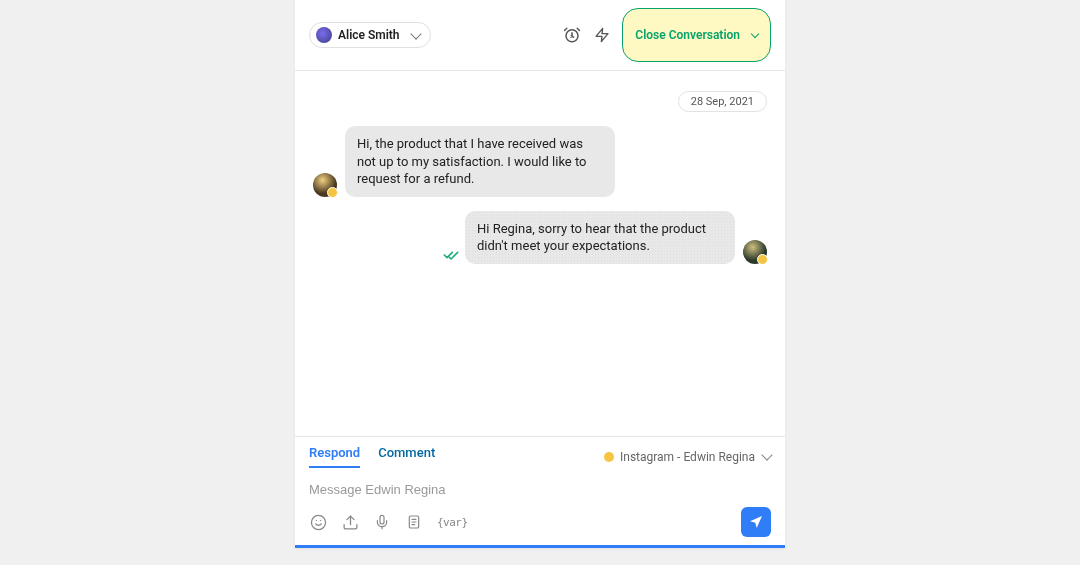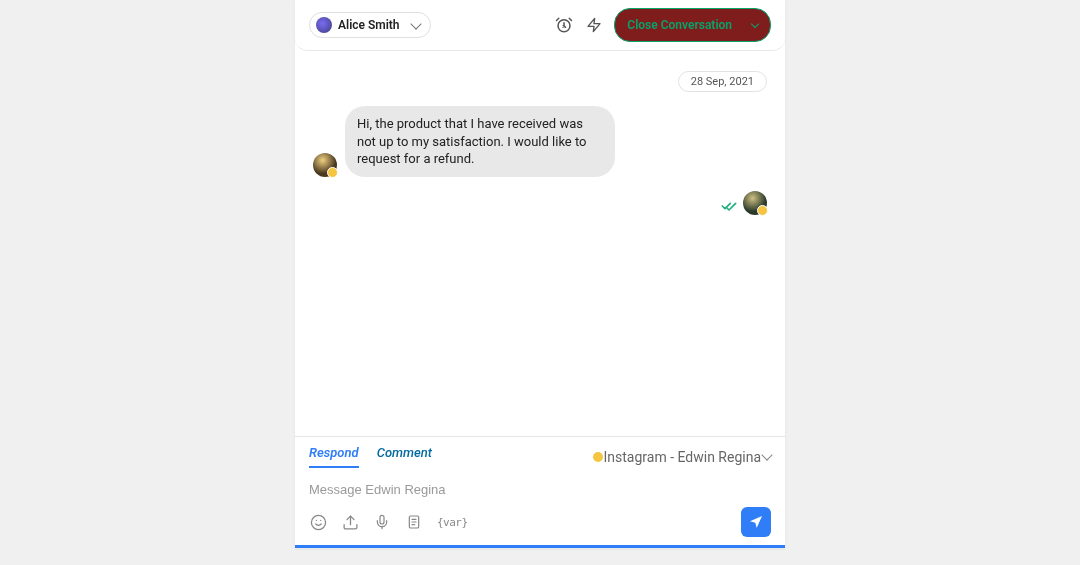--- a/index.html
+++ b/index.html
@@ -22,21 +22,20 @@
       position: relative;
       box-shadow: 0 1px 3px rgba(0,0,0,0.06);
     }
     
     .header {
       display: flex;
       align-items: center;
       justify-content: space-between;
       padding: 8px 14px;
       border-bottom: 1px solid #e8e8e8;
-      border-radius: 13px;
     }
     .agent-pill {
       display: inline-flex;
       align-items: center;
       gap: 6px;
       padding: 4px 10px 4px 6px;
       border: 1px solid #e0e0e0;
       border-radius: 16px;
       background: #fff;
       cursor: pointer;
@@ -63,28 +62,28 @@
     }
     .icon-btn {
       width: 20px; height: 20px;
       display: inline-flex; align-items: center; justify-content: center;
       color: #555;
       cursor: pointer;
     }
     .close-conv-btn {
       display: inline-flex;
       align-items: center;
-      gap: 14px;
-      padding: 9px 12px;
+      gap: 6px;
+      padding: 19px 12px;
       border: 1.5px solid #06a36b;
       border-radius: 16px;
       color: #06a36b;
       font-size: 12px;
       font-weight: 600;
-      background: #7f1d1d;
+      background: #fef9c3;
       cursor: pointer;
     }
     .close-conv-btn .chevron-down {
       border-color: #06a36b;
       width: 6px; height: 6px;
     }
 
     
     .messages {
       flex: 1;
@@ -122,21 +121,21 @@
       content: '';
       position: absolute;
       right: -1px; bottom: -1px;
       width: 9px; height: 9px; border-radius: 50%;
       background: #f5c542;
       border: 1.5px solid #fff;
     }
     .msg-bubble {
       max-width: 270px;
       background: #e8e8e8;
-      border-radius: 20px;
+      border-radius: 10px;
       padding: 9px 12px;
       font-size: 13px;
       color: #222;
       line-height: 1.35;
     }
     .msg-bubble.noise {
       position: relative;
     }
     .msg-bubble.noise::before {
       content:'';
@@ -156,36 +155,36 @@
     .composer {
       border-top: 1px solid #e6e6e6;
       padding: 8px 14px 8px 14px;
     }
     .composer-top {
       display: flex;
       justify-content: space-between;
       align-items: center;
       margin-bottom: 10px;
     }
-    .tabs { display: flex; gap: 18px; font-style: italic; }
+    .tabs { display: flex; gap: 18px; }
     .tab {
       font-size: 13px;
       color: #0369a1;
       padding-bottom: 6px;
       cursor: pointer;
       font-weight: 500;
     }
     .tab.active {
       color: #2f7ef7;
       border-bottom: 2px solid #2f7ef7;
       font-weight: 600;
     }
     .channel-select {
-      display: inline-flex; align-items: center; 
-      font-size: 14px; color: #666;
+      display: inline-flex; align-items: center; gap: 6px;
+      font-size: 12px; color: #666;
       cursor: pointer;
     }
     .channel-dot {
       width: 10px; height: 10px; border-radius: 50%;
       background: #f5c542;
     }
     .channel-select .chevron-down { border-color: #888; margin-left: 2px; }
     .composer-input {
       font-size: 13px;
       color: #0f172a;
@@ -267,20 +266,21 @@
       <div class="msg-bubble">Hi, the product that I have received was not up to my satisfaction. I would like to request for a refund.</div>
     </div>
 
     <div class="msg-row outgoing">
       <span class="read-checks">
         <svg width="16" height="12" viewBox="0 0 24 16" fill="none" stroke="currentColor" stroke-width="2.5" stroke-linecap="round" stroke-linejoin="round">
           <polyline points="2 8 6 12 14 4"></polyline>
             <polyline points="9 11 12 14 22 4"></polyline>
         </svg>
       </span>
+      <div class="msg-bubble noise">Hi Regina, sorry to hear that the product didn't meet your expectations.</div>
       <span class="msg-avatar right"></span>
     </div>
   </div>
 
   <div class="composer">
     <div class="composer-top">
       <div class="tabs">
         <span class="tab active">Respond</span>
         <span class="tab">Comment</span>
       </div>

